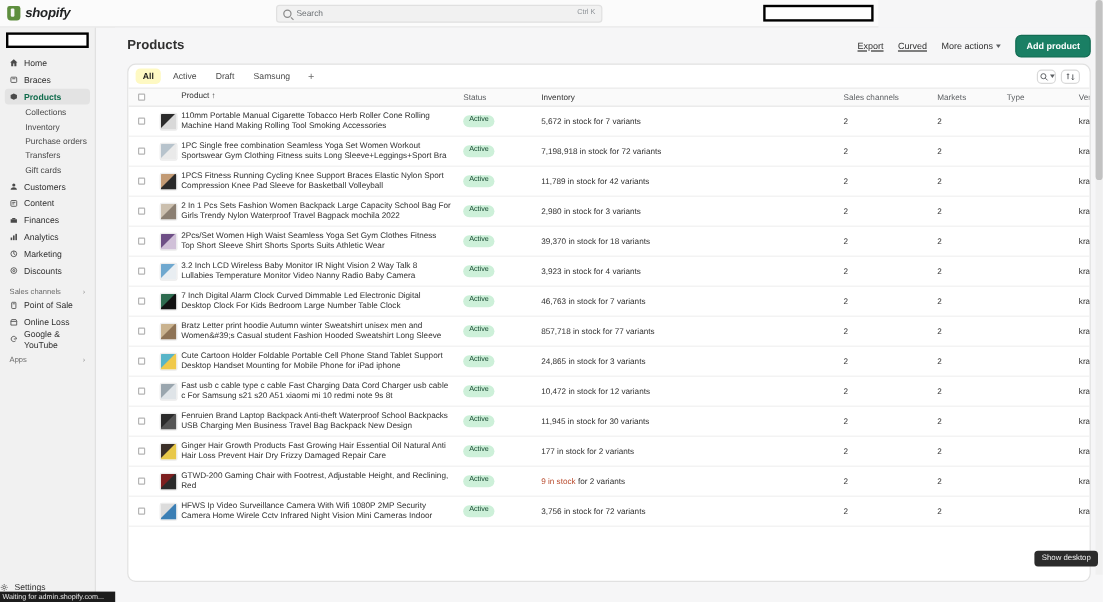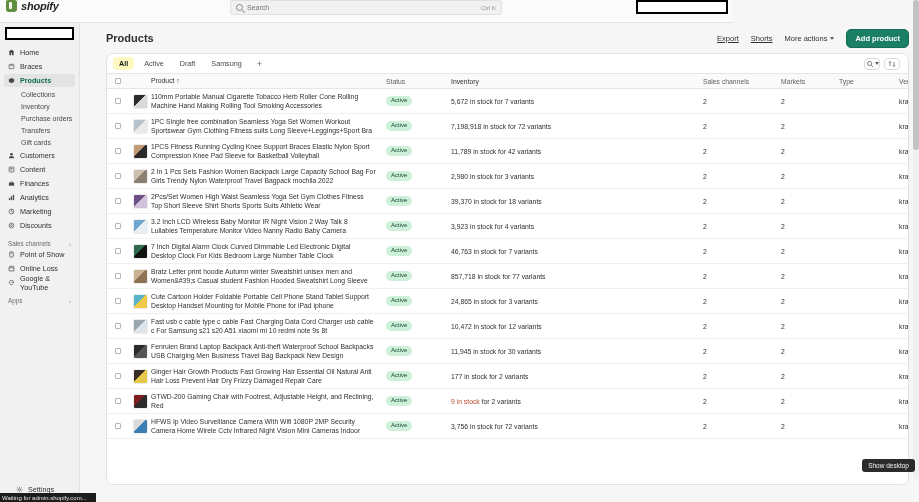--- a/index.html
+++ b/index.html
@@ -8,21 +8,21 @@
     font-family: "Liberation Sans", sans-serif;
     background: #ffffff;
     overflow: hidden;
   }
   .app { position: relative; width: 919px; height: 502px; background:#f6f6f7; }
 
   
   .topbar {
     position:absolute; top:0; left:0; width:732px; height:23px;
     background:#fbfbfb; border-bottom:1px solid #e3e3e3;
-    display:flex; align-items:flex-start;
+    display:flex; align-items:center;
   }
   .brand { display:flex; align-items:center; gap:4px; padding-left:6px; width:96px; }
   .brand-mark {
     width:11px; height:12px; background:#5e8e3e; border-radius:2px 2px 3px 3px;
     position:relative; flex:none;
   }
   .brand-mark:after{
     content:""; position:absolute; left:3px; top:2px; width:3px; height:7px;
     background:#f5f5f5; border-radius:1px;
   }
@@ -62,21 +62,21 @@
     display:flex; align-items:center; height:12px; margin:0 4px; padding-left:17px;
     font-size:7px; color:#4a4a4a; border-radius:3px;
   }
   .nav-group{
     display:flex; align-items:center; justify-content:space-between; margin:8px 4px 1px 8px;
     font-size:6.3px; color:#6b6b6b;
   }
   .chev{ font-size:6px; color:#8a8a8a; padding-right:4px;}
   .settings-row{
     position:absolute; bottom:8px; left:0; width:96px;
-    display:flex; align-items:center; gap:5px; padding-left:16px; font-size:7.2px; color:#303030;
+    display:flex; align-items:center; gap:5px; padding-left:0; font-size:7.2px; color:#303030;
   }
   .statusbar{
     position:absolute; bottom:0; left:0; width:104px; height:9px;
     background:#1c1c1c; color:#e8e8e8; font-size:6px;
     display:flex; align-items:center; padding-left:2px; white-space:nowrap;
   }
 
   
   .main{ position:absolute; top:23px; left:96px; width:823px; height:479px; background:#f6f6f7; overflow:hidden;}
   .page-head{ display:flex; align-items:center; height:30px; padding:0 10px; }
@@ -290,21 +290,21 @@
       <span class="chev">›</span>
     </div>
 
     <div class="nav-item">
       <span class="nav-ico">
         <svg viewBox="0 0 16 16" fill="none" stroke="currentColor" stroke-width="1.6">
             <rect x="4" y="2" width="8" height="12" rx="1.5"></rect>
             <path d="M6 5h4"></path>
           </svg>
       </span>
-      <span>Point of Show</span>
+      <span>Point of Sale</span>
     </div>
     <div class="nav-item">
       <span class="nav-ico">
         <svg viewBox="0 0 16 16" fill="none" stroke="currentColor" stroke-width="1.6">
             <path d="M2.5 6.5h11v7h-11z"></path>
             <path d="M2 6.5 4 3h8l2 3.5"></path>
           </svg>
       </span>
       <span>Online Loss</span>
     </div>
@@ -336,21 +336,21 @@
       <span>Waiting for admin.shopify.com...</span>
     </div>
   </div>
 
   <div class="main">
 
     <div class="page-head">
       <div class="page-title">Products</div>
       <div class="head-actions">
         <span class="link-btn">Export</span>
-        <span class="link-btn">Shorts</span>
+        <span class="link-btn">Curved</span>
         <span class="more-actions">
           <span>More actions</span>
           <span class="caret"></span>
         </span>
         <span class="primary-btn">Add product</span>
       </div>
     </div>
 
     <div class="card">
 

